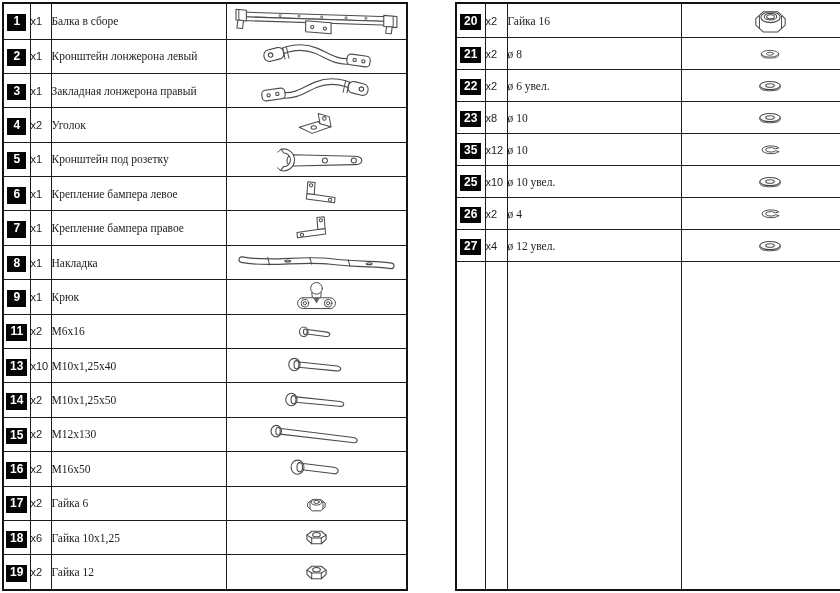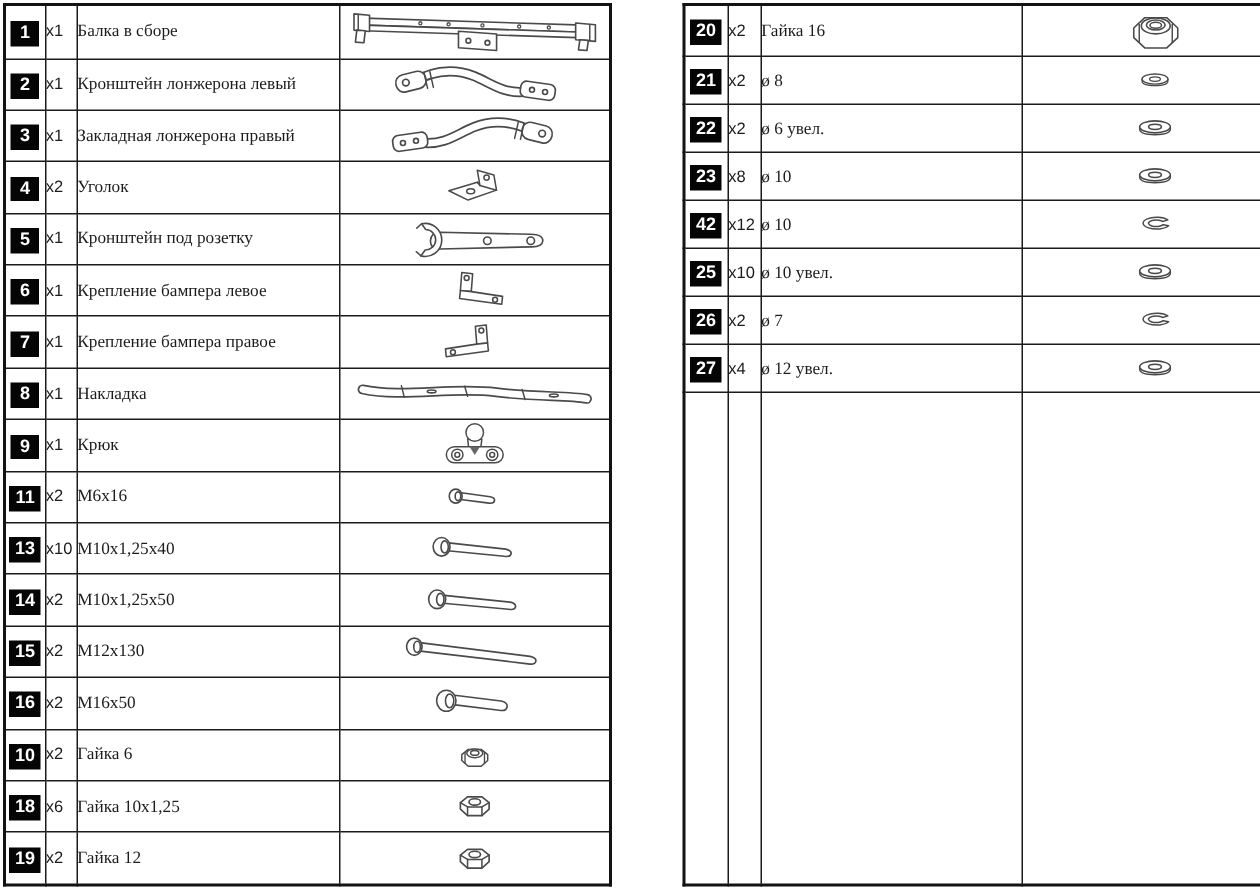--- a/index.html
+++ b/index.html
@@ -352,21 +352,21 @@
         </tr>
         <tr class="part-row">
           <td class="c-num"><span class="badge">16</span></td>
           <td class="c-qty">x2</td>
           <td class="c-desc">M16x50</td>
           <td class="c-pic"><svg class="sketch" width="58" height="24">
               <use href="#i-bolt1650" xlink:href="#i-bolt1650"></use>
             </svg></td>
         </tr>
         <tr class="part-row">
-          <td class="c-num"><span class="badge">10</span></td>
+          <td class="c-num"><span class="badge">17</span></td>
           <td class="c-qty">x2</td>
           <td class="c-desc">Гайка 6</td>
           <td class="c-pic"><svg class="sketch" width="23" height="19">
               <use href="#i-locknut" xlink:href="#i-locknut"></use>
             </svg></td>
         </tr>
         <tr class="part-row">
           <td class="c-num"><span class="badge">18</span></td>
           <td class="c-qty">x6</td>
           <td class="c-desc">Гайка 10x1,25</td>
@@ -421,39 +421,39 @@
         </tr>
         <tr class="part-row">
           <td class="c-num"><span class="badge">23</span></td>
           <td class="c-qty">x8</td>
           <td class="c-desc">ø 10</td>
           <td class="c-pic"><svg class="sketch" width="28" height="13">
               <use href="#i-washer" xlink:href="#i-washer"></use>
             </svg></td>
         </tr>
         <tr class="part-row">
-          <td class="c-num"><span class="badge">42</span></td>
+          <td class="c-num"><span class="badge">35</span></td>
           <td class="c-qty">x12</td>
           <td class="c-desc">ø 10</td>
           <td class="c-pic"><svg class="sketch" width="24" height="14">
               <use href="#i-spring" xlink:href="#i-spring"></use>
             </svg></td>
         </tr>
         <tr class="part-row">
           <td class="c-num"><span class="badge">25</span></td>
           <td class="c-qty">x10</td>
           <td class="c-desc">ø 10 увел.</td>
           <td class="c-pic"><svg class="sketch" width="28" height="13">
               <use href="#i-washer" xlink:href="#i-washer"></use>
             </svg></td>
         </tr>
         <tr class="part-row">
           <td class="c-num"><span class="badge">26</span></td>
           <td class="c-qty">x2</td>
-          <td class="c-desc">ø 7</td>
+          <td class="c-desc">ø 4</td>
           <td class="c-pic"><svg class="sketch" width="24" height="14">
               <use href="#i-spring" xlink:href="#i-spring"></use>
             </svg></td>
         </tr>
         <tr class="part-row">
           <td class="c-num"><span class="badge">27</span></td>
           <td class="c-qty">x4</td>
           <td class="c-desc">ø 12 увел.</td>
           <td class="c-pic"><svg class="sketch" width="28" height="13">
               <use href="#i-washer" xlink:href="#i-washer"></use>

